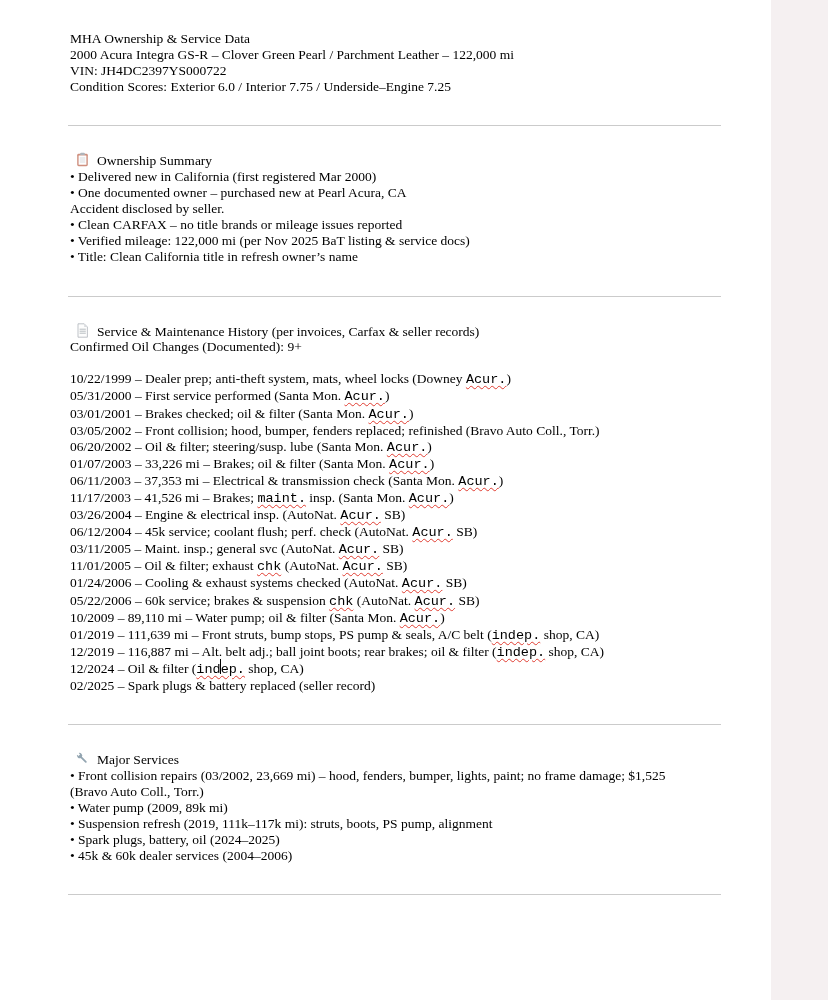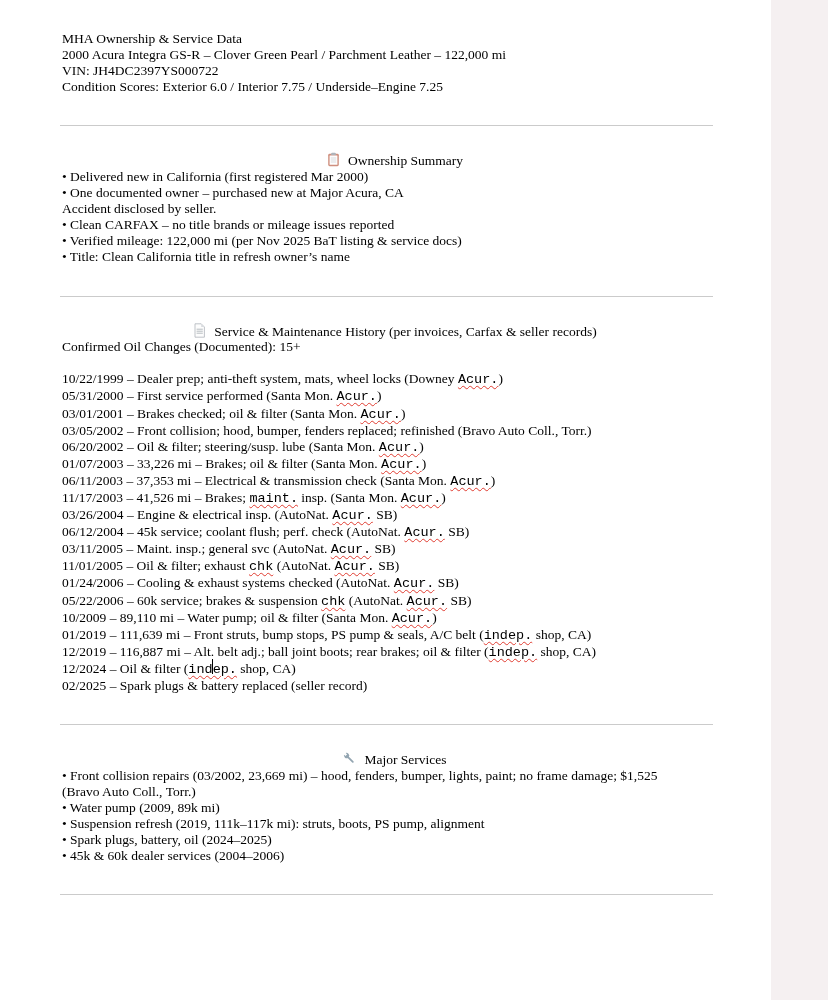--- a/index.html
+++ b/index.html
@@ -6,29 +6,29 @@
   body{
     width:828px;height:1000px;position:relative;background:#ffffff;
     font-family:"Liberation Serif","DejaVu Serif",serif;
     color:#000;overflow:hidden;
   }
   .right-strip{
     position:absolute;top:0;right:0;width:57px;height:1000px;
     background:#f5f0f1;
   }
   .doc{
-    position:absolute;left:62px;top:31px;width:660px;
+    position:absolute;left:70px;top:31px;width:660px;
     font-size:13.5px;line-height:16.1px;
   }
   .line{white-space:nowrap;min-height:16.1px;}
   hr.div{
     border:none;border-top:1px solid #cbcbcb;
     margin:30px 0 26px -2px;width:653px;height:0;
   }
-  .sec-title{padding-left:5px;text-align:center;}
+  .sec-title{padding-left:5px;}
   .icon{
     display:inline-block;width:15px;height:15px;
     vertical-align:-2.5px;margin-right:7px;
   }
   .icon svg{width:15px;height:15px;display:block;}
   .sp{
     text-decoration:underline;
     text-decoration-style:wavy;
     text-decoration-color:#e03c31;
     text-decoration-thickness:1px;
@@ -65,21 +65,21 @@
             <g stroke="#c9ccd0" stroke-width="0.7">
               <line x1="4.8" y1="6" x2="10.2" y2="6"></line>
               <line x1="4.8" y1="8" x2="10.2" y2="8"></line>
               <line x1="4.8" y1="10" x2="10.2" y2="10"></line>
             </g>
           </svg>
         </span><span>Ownership Summary</span>
       </div>
       <div>
           <div class="line">• Delivered new in California (first registered Mar 2000)</div>
-          <div class="line">• One documented owner – purchased new at Major Acura, CA</div>
+          <div class="line">• One documented owner – purchased new at Pearl Acura, CA</div>
           <div class="line">Accident disclosed by seller.</div>
           <div class="line">• Clean CARFAX – no title brands or mileage issues reported</div>
           <div class="line">• Verified mileage: 122,000 mi (per Nov 2025 BaT listing &amp; service docs)</div>
           <div class="line">• Title: Clean California title in refresh owner’s name</div>
         </div>
     </div>
 
     <hr class="div">
 
     <div>
@@ -90,21 +90,21 @@
             <path d="M9.2 0.8 L12.4 4 H9.2 Z" fill="#d9dcdf"></path>
             <g stroke="#9aa0a6" stroke-width="0.7">
               <line x1="4.6" y1="6.2" x2="10.8" y2="6.2"></line>
               <line x1="4.6" y1="8.2" x2="10.8" y2="8.2"></line>
               <line x1="4.6" y1="10.2" x2="10.8" y2="10.2"></line>
             </g>
           </svg>
         </span><span>Service &amp; Maintenance History (per invoices, Carfax &amp; seller records)</span>
       </div>
       <div>
-          <div class="line">Confirmed Oil Changes (Documented): 15+</div>
+          <div class="line">Confirmed Oil Changes (Documented): 9+</div>
           <div class="line"></div>
           <div class="line">10/22/1999 – Dealer prep; anti-theft system, mats, wheel locks (Downey <span class="sp">Acur.</span>)</div>
           <div class="line">05/31/2000 – First service performed (Santa Mon. <span class="sp">Acur.</span>)</div>
           <div class="line">03/01/2001 – Brakes checked; oil &amp; filter (Santa Mon. <span class="sp">Acur.</span>)</div>
           <div class="line">03/05/2002 – Front collision; hood, bumper, fenders replaced; refinished (Bravo Auto Coll., Torr.)</div>
           <div class="line">06/20/2002 – Oil &amp; filter; steering/susp. lube (Santa Mon. <span class="sp">Acur.</span>)</div>
           <div class="line">01/07/2003 – 33,226 mi – Brakes; oil &amp; filter (Santa Mon. <span class="sp">Acur.</span>)</div>
           <div class="line">06/11/2003 – 37,353 mi – Electrical &amp; transmission check (Santa Mon. <span class="sp">Acur.</span>)</div>
           <div class="line">11/17/2003 – 41,526 mi – Brakes; <span class="sp">maint.</span> insp. (Santa Mon. <span class="sp">Acur.</span>)</div>
           <div class="line">03/26/2004 – Engine &amp; electrical insp. (AutoNat. <span class="sp">Acur.</span> SB)</div>

